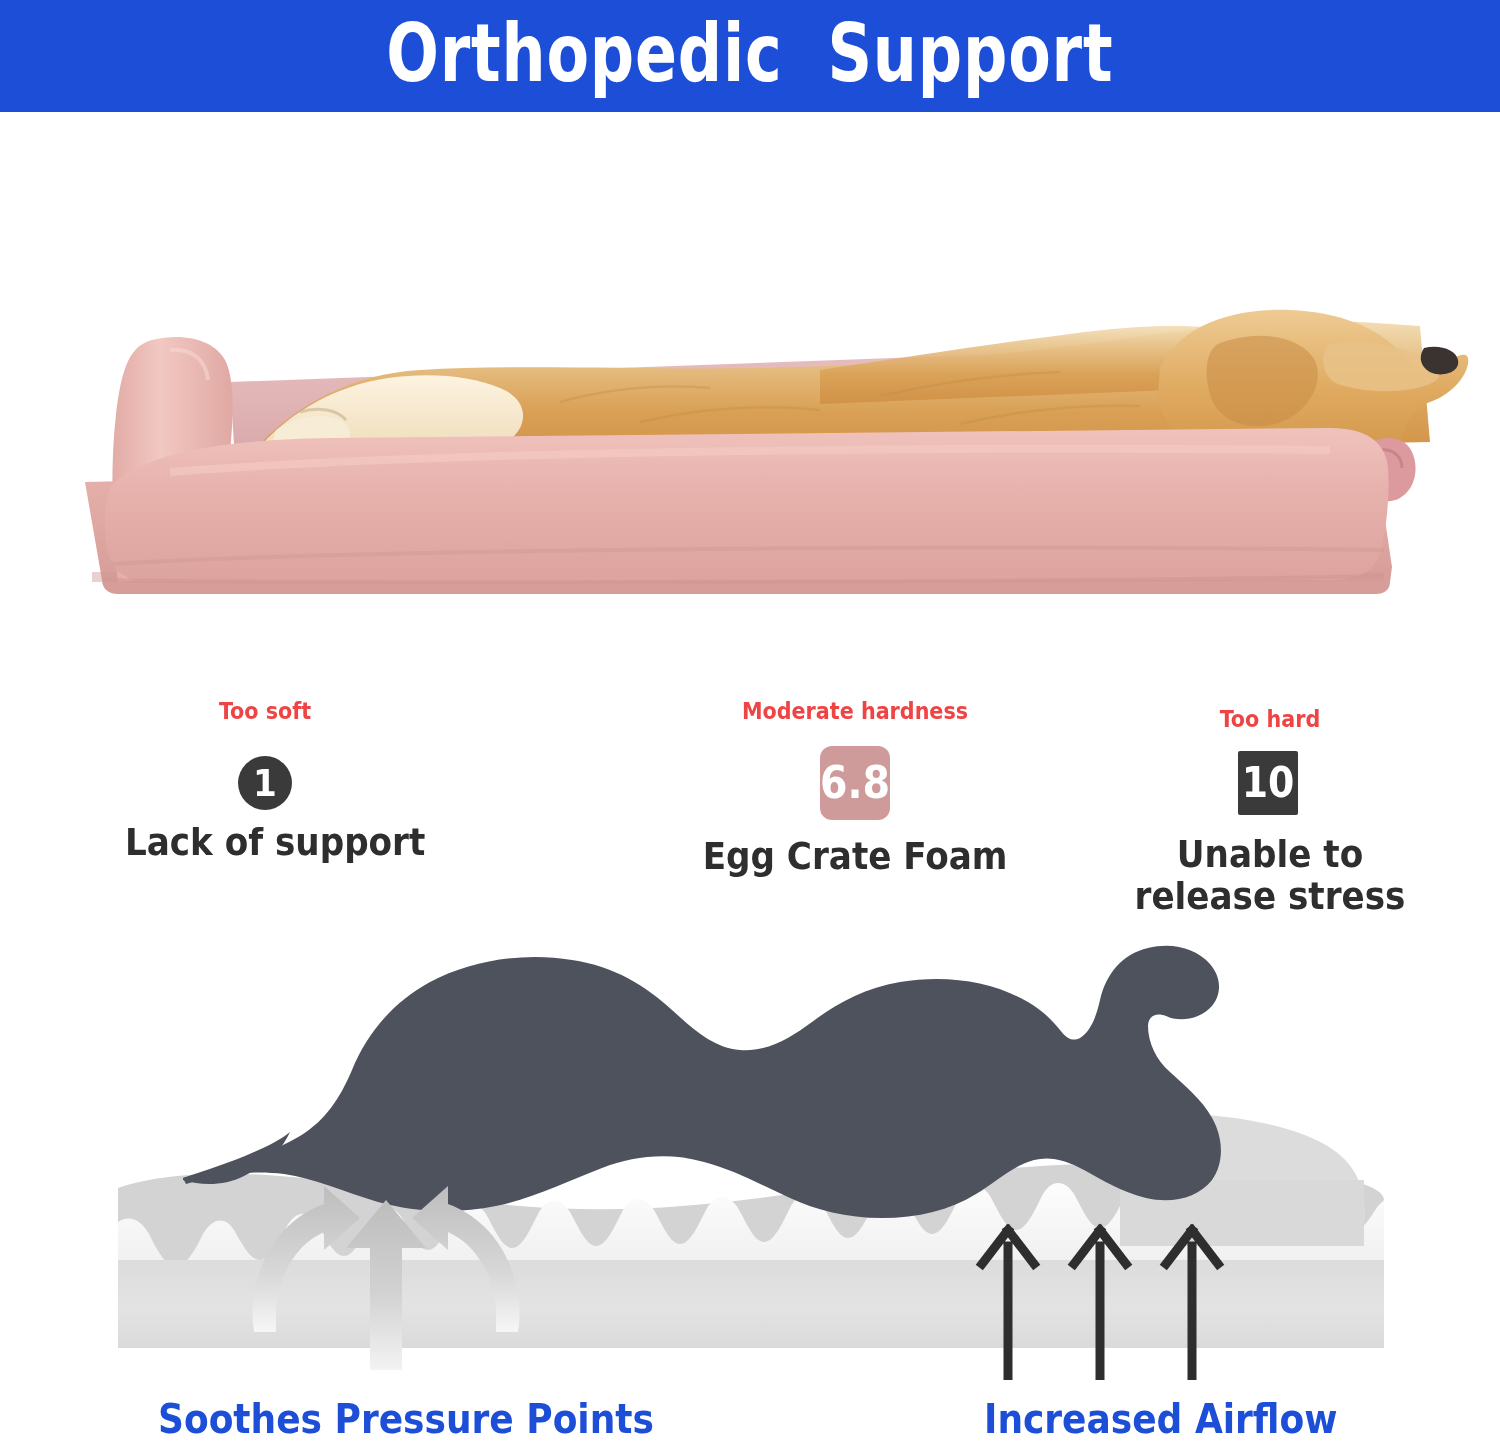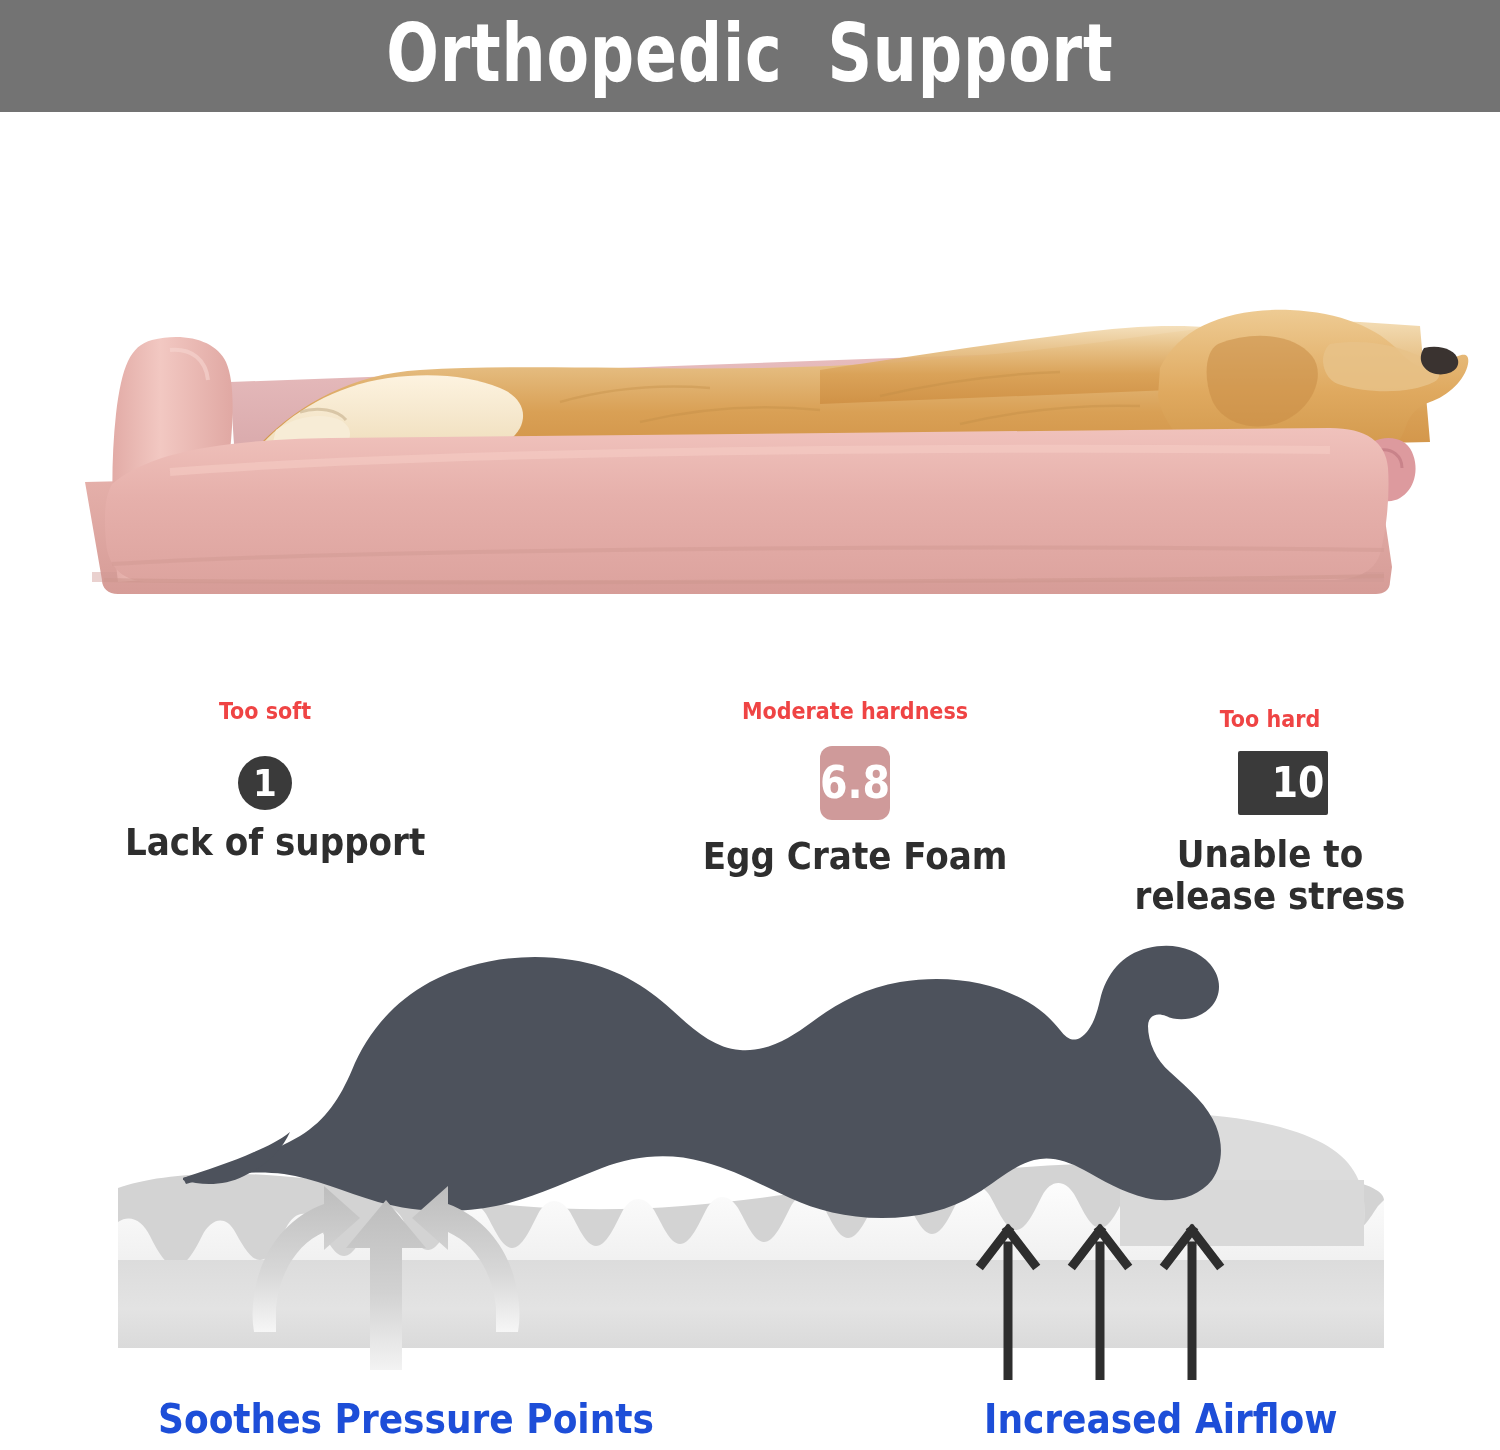--- a/index.html
+++ b/index.html
@@ -5,21 +5,21 @@
   html,body{margin:0;padding:0;background:#ffffff;}
   body{
     width:1500px;height:1450px;position:relative;overflow:hidden;
     font-family:"Liberation Sans", sans-serif;
     color:#2e2e2e;
   }
 
   
   #header-banner{
     position:absolute;left:0;top:0;width:1500px;height:112px;
-    background:#737373;
+    background:#1d4ed8;
     display:flex;align-items:center;justify-content:center;
   }
   #header-title{
     color:#ffffff;
     font-family:"Liberation Sans Narrow","DejaVu Sans Condensed","Liberation Sans",sans-serif;
     font-weight:bold;
     font-size:80px;
     letter-spacing:1px;
     transform:scaleX(.86);
     transform-origin:center;
@@ -59,21 +59,21 @@
     background:#cf9a9a;color:#fff;
     display:flex;align-items:center;justify-content:center;
     font-family:"Liberation Sans Narrow","DejaVu Sans Condensed","Liberation Sans",sans-serif;
     font-weight:bold;font-size:44px;line-height:1;
   }
   .badge-square{
     position:absolute;width:60px;height:64px;border-radius:2px;
     background:#3a3a3a;color:#fff;
     display:flex;align-items:center;justify-content:center;
     font-family:"Liberation Sans Narrow","DejaVu Sans Condensed","Liberation Sans",sans-serif;
-    font-weight:bold;font-size:42px;line-height:1;padding-left:30px;
+    font-weight:bold;font-size:42px;line-height:1;
   }
 
   
   #foam-diagram{
     position:absolute;left:0;top:930px;width:1500px;height:450px;
   }
   
   #bottom-captions{
     position:absolute;left:0;top:1385px;width:1500px;height:65px;
   }

